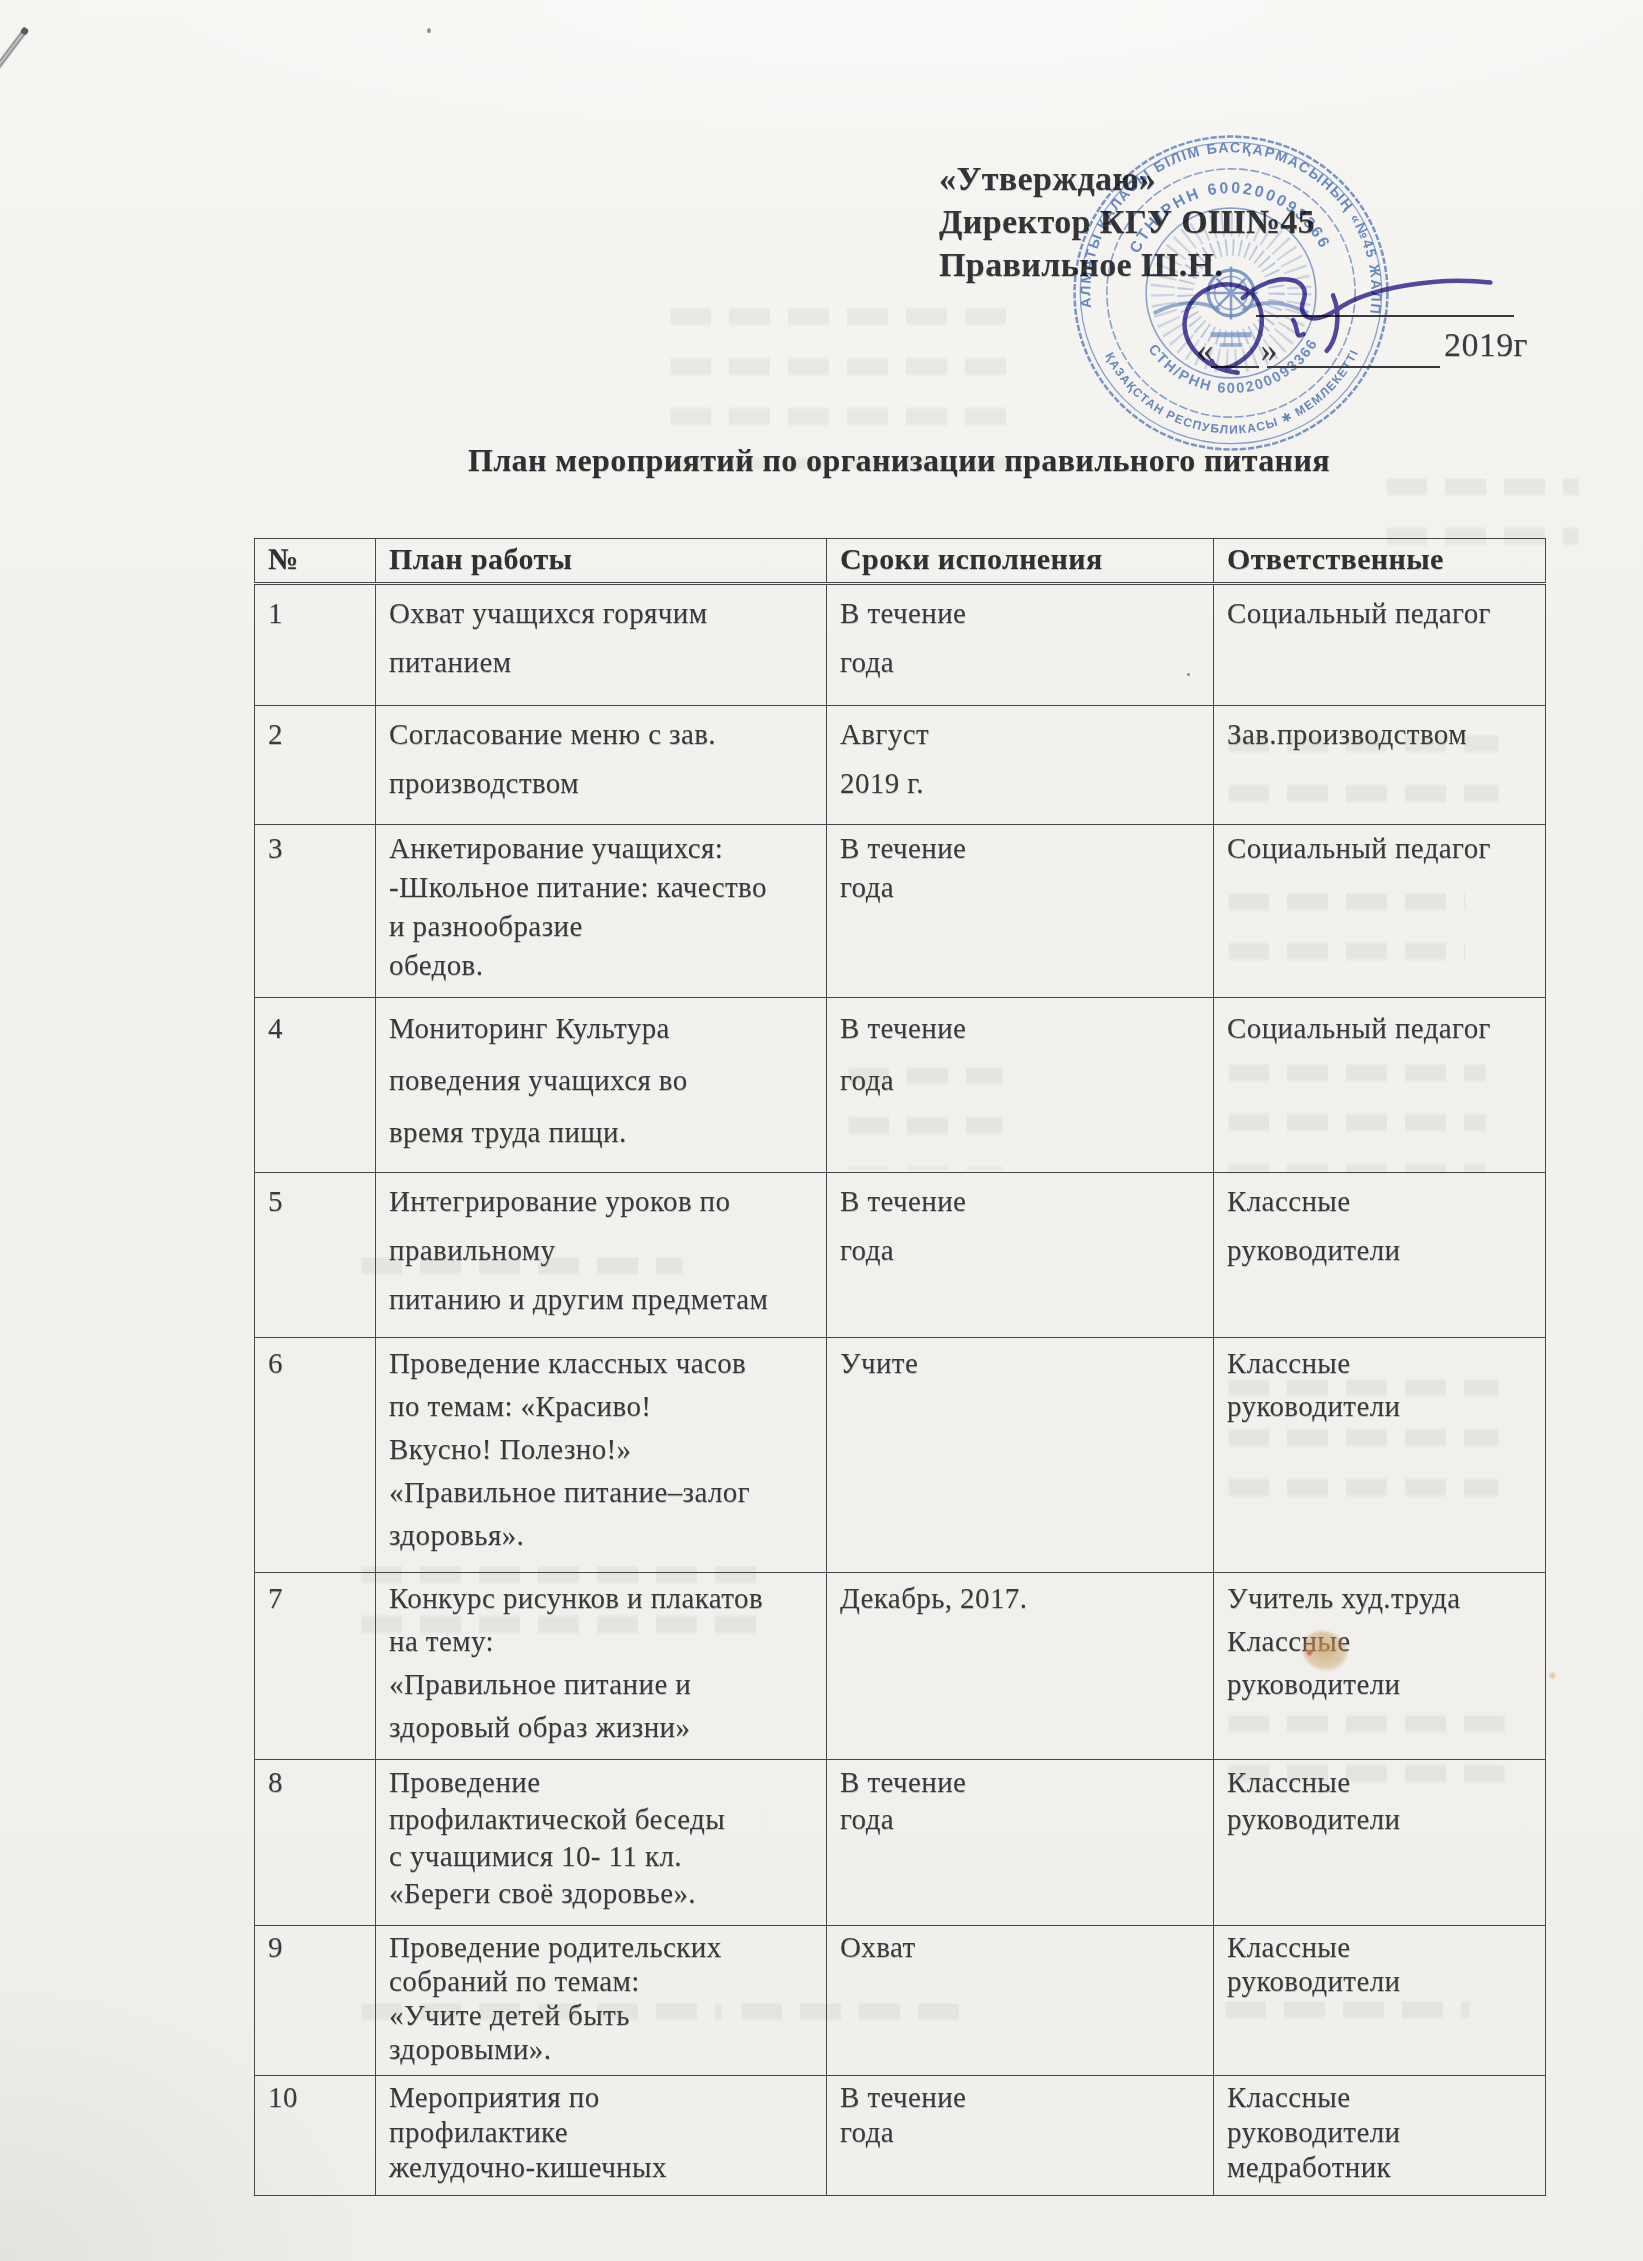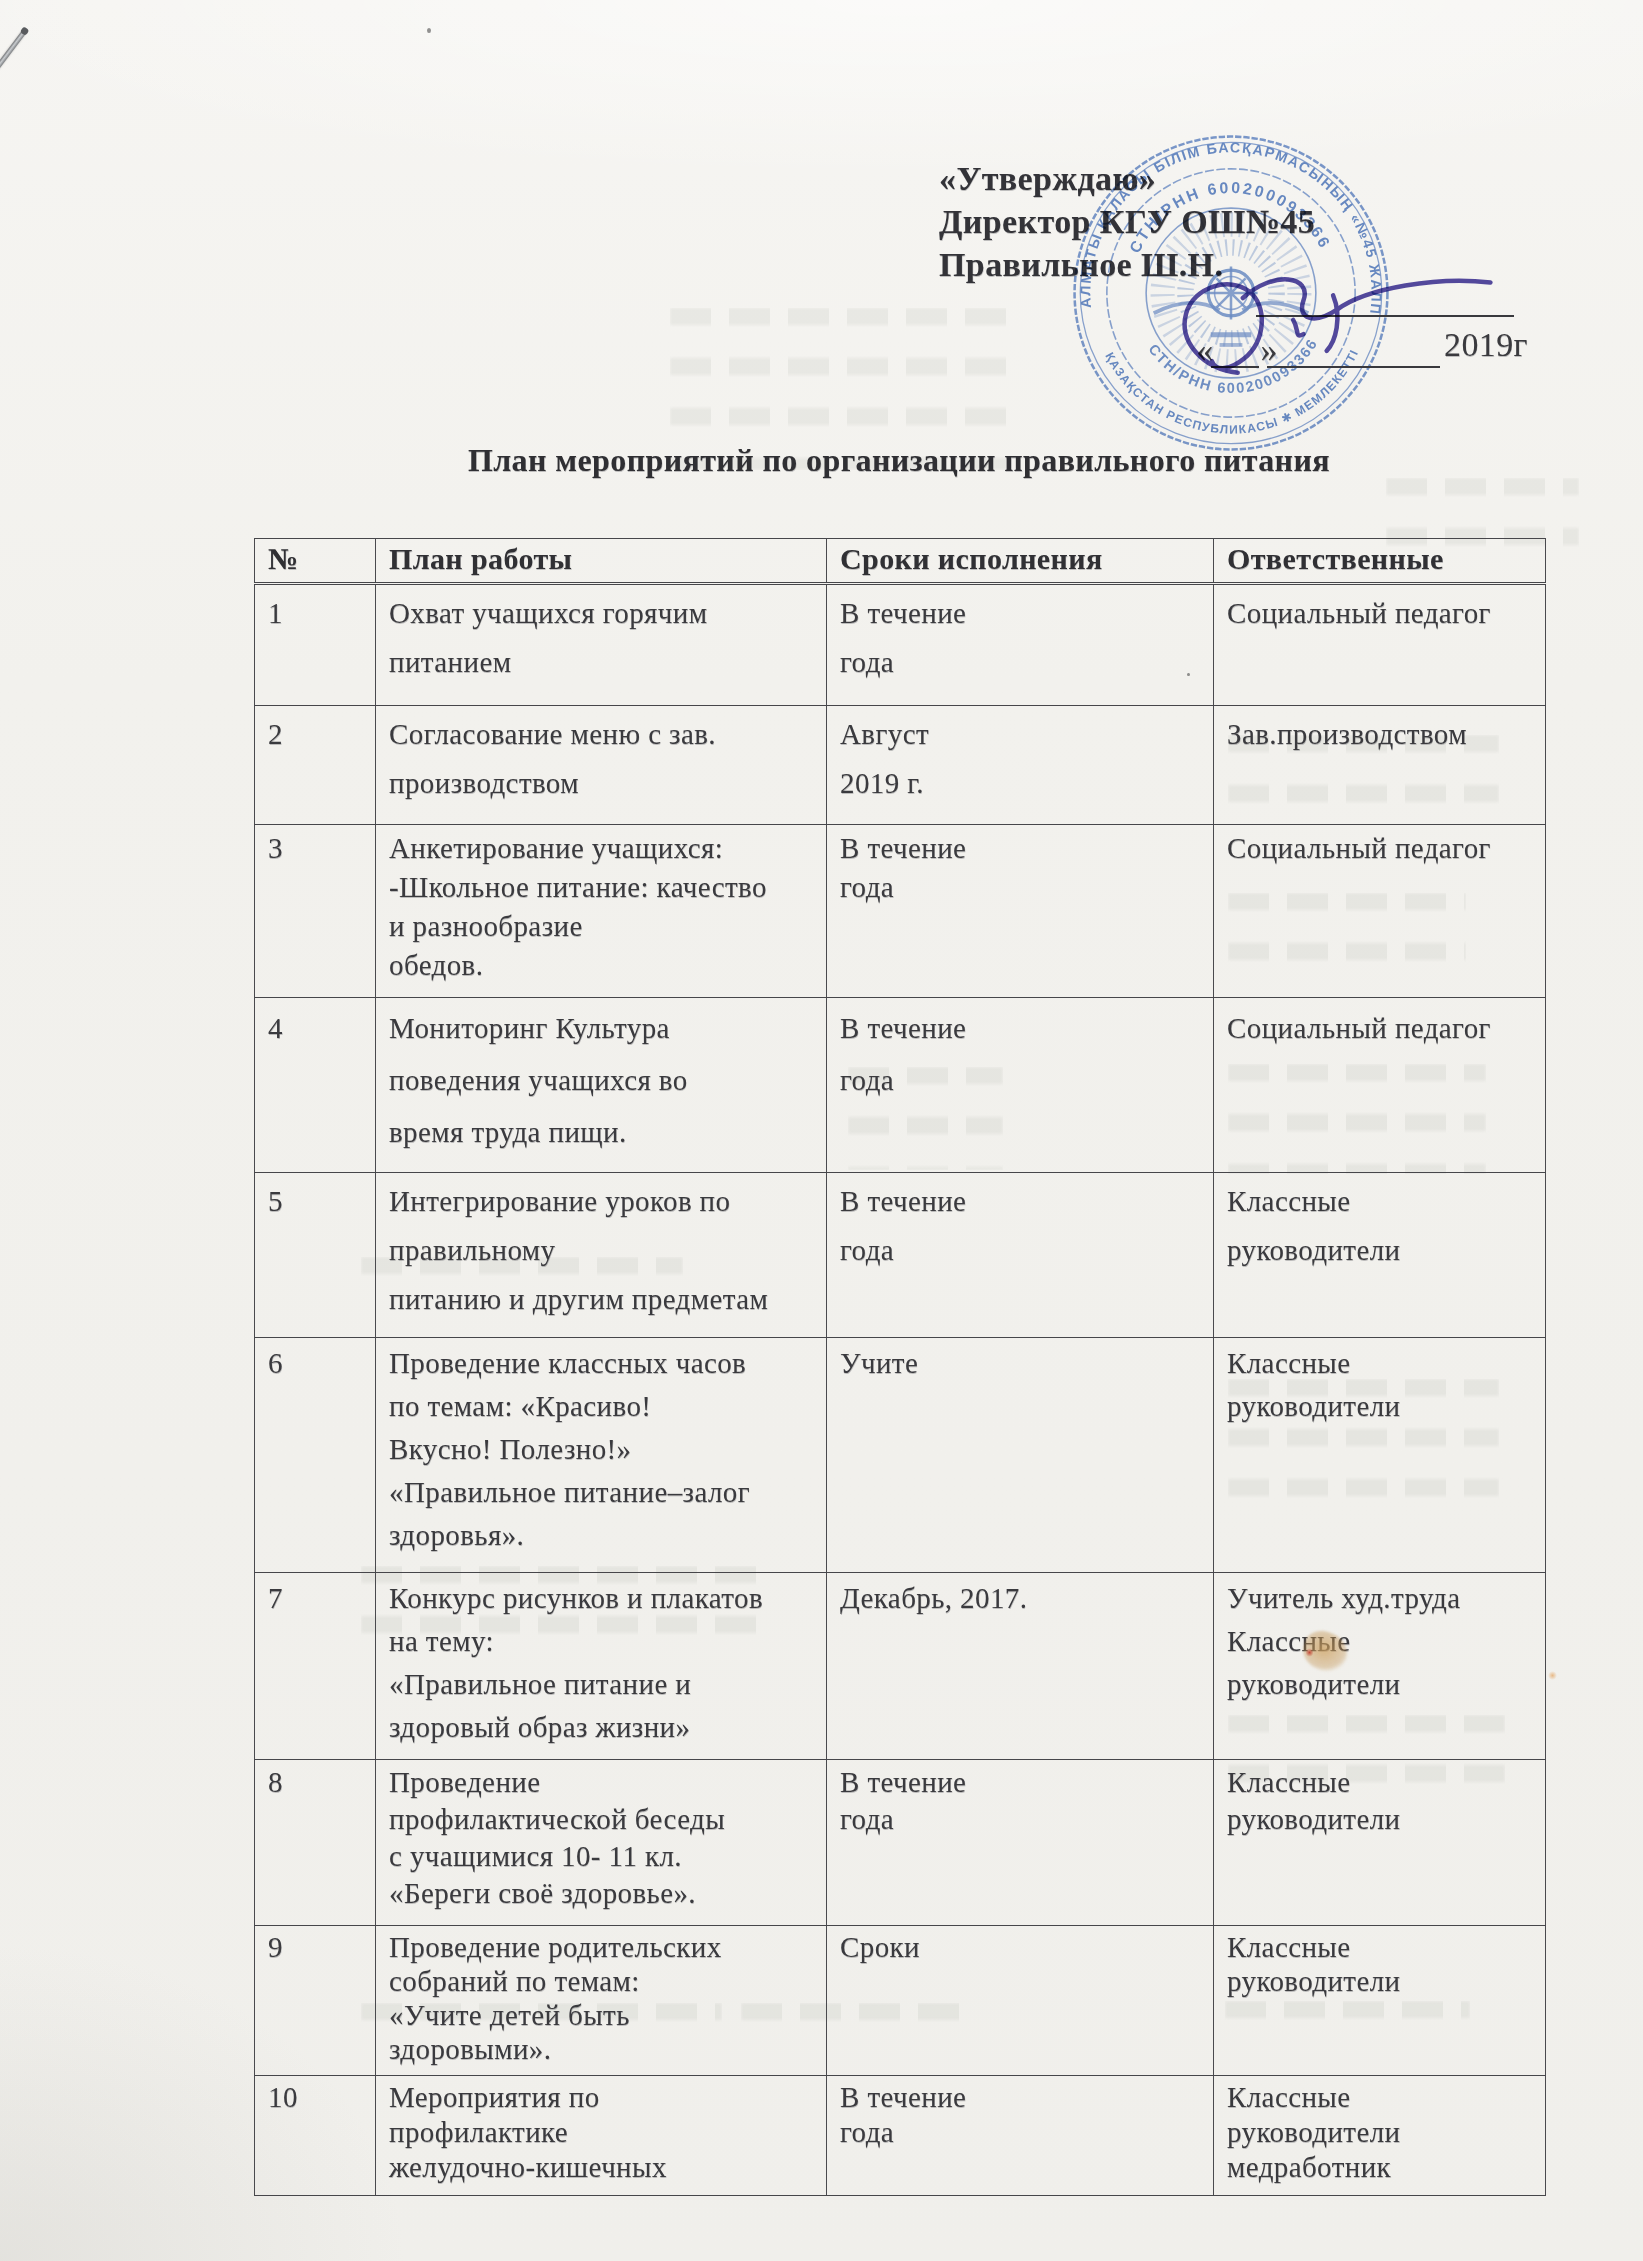--- a/index.html
+++ b/index.html
@@ -345,21 +345,21 @@
           <td>
               <div class="cellText">9</div>
             </td>
           <td>
               <div class="cellText">Проведение родительских
 собраний по темам:
 «Учите детей быть
 здоровыми».</div>
             </td>
           <td>
-              <div class="cellText">Сроки</div>
+              <div class="cellText">Охват</div>
             </td>
           <td>
               <div class="cellText">Классные
 руководители</div>
             </td>
         </tr>
         <tr class="r10">
           <td>
               <div class="cellText">10</div>
             </td>

